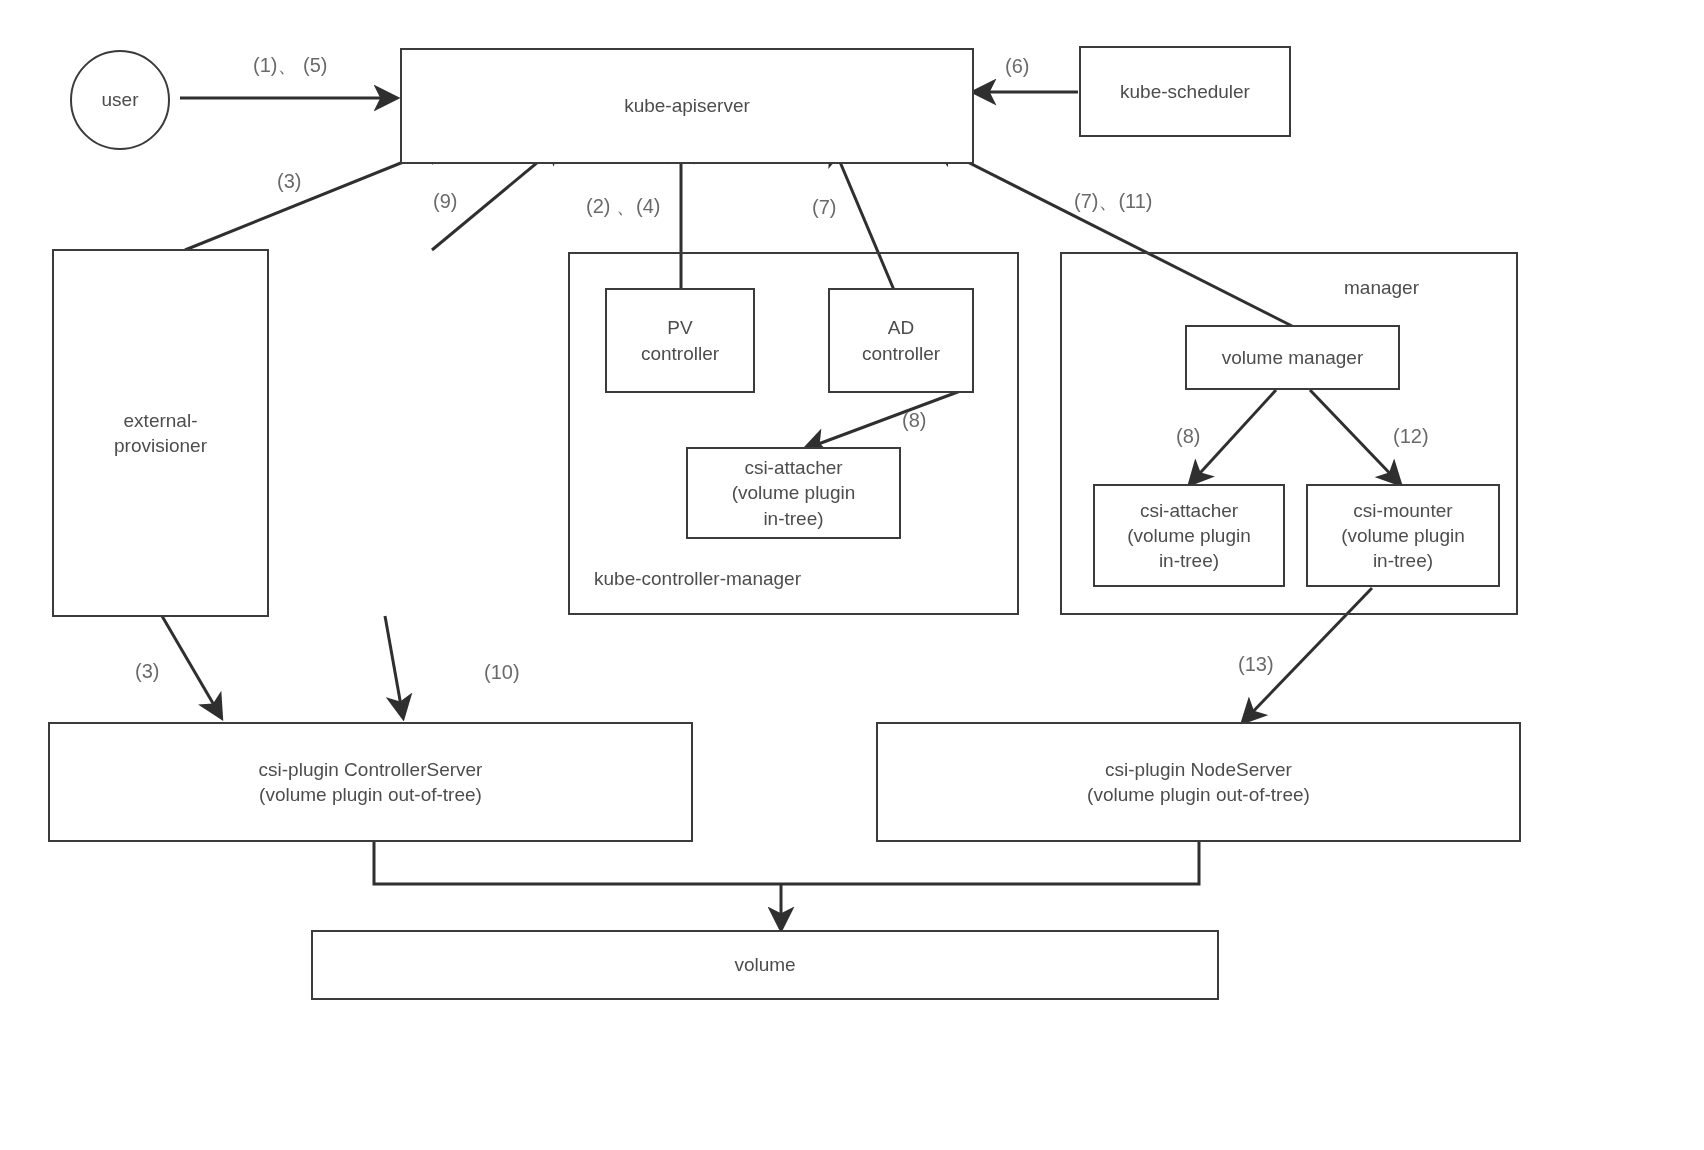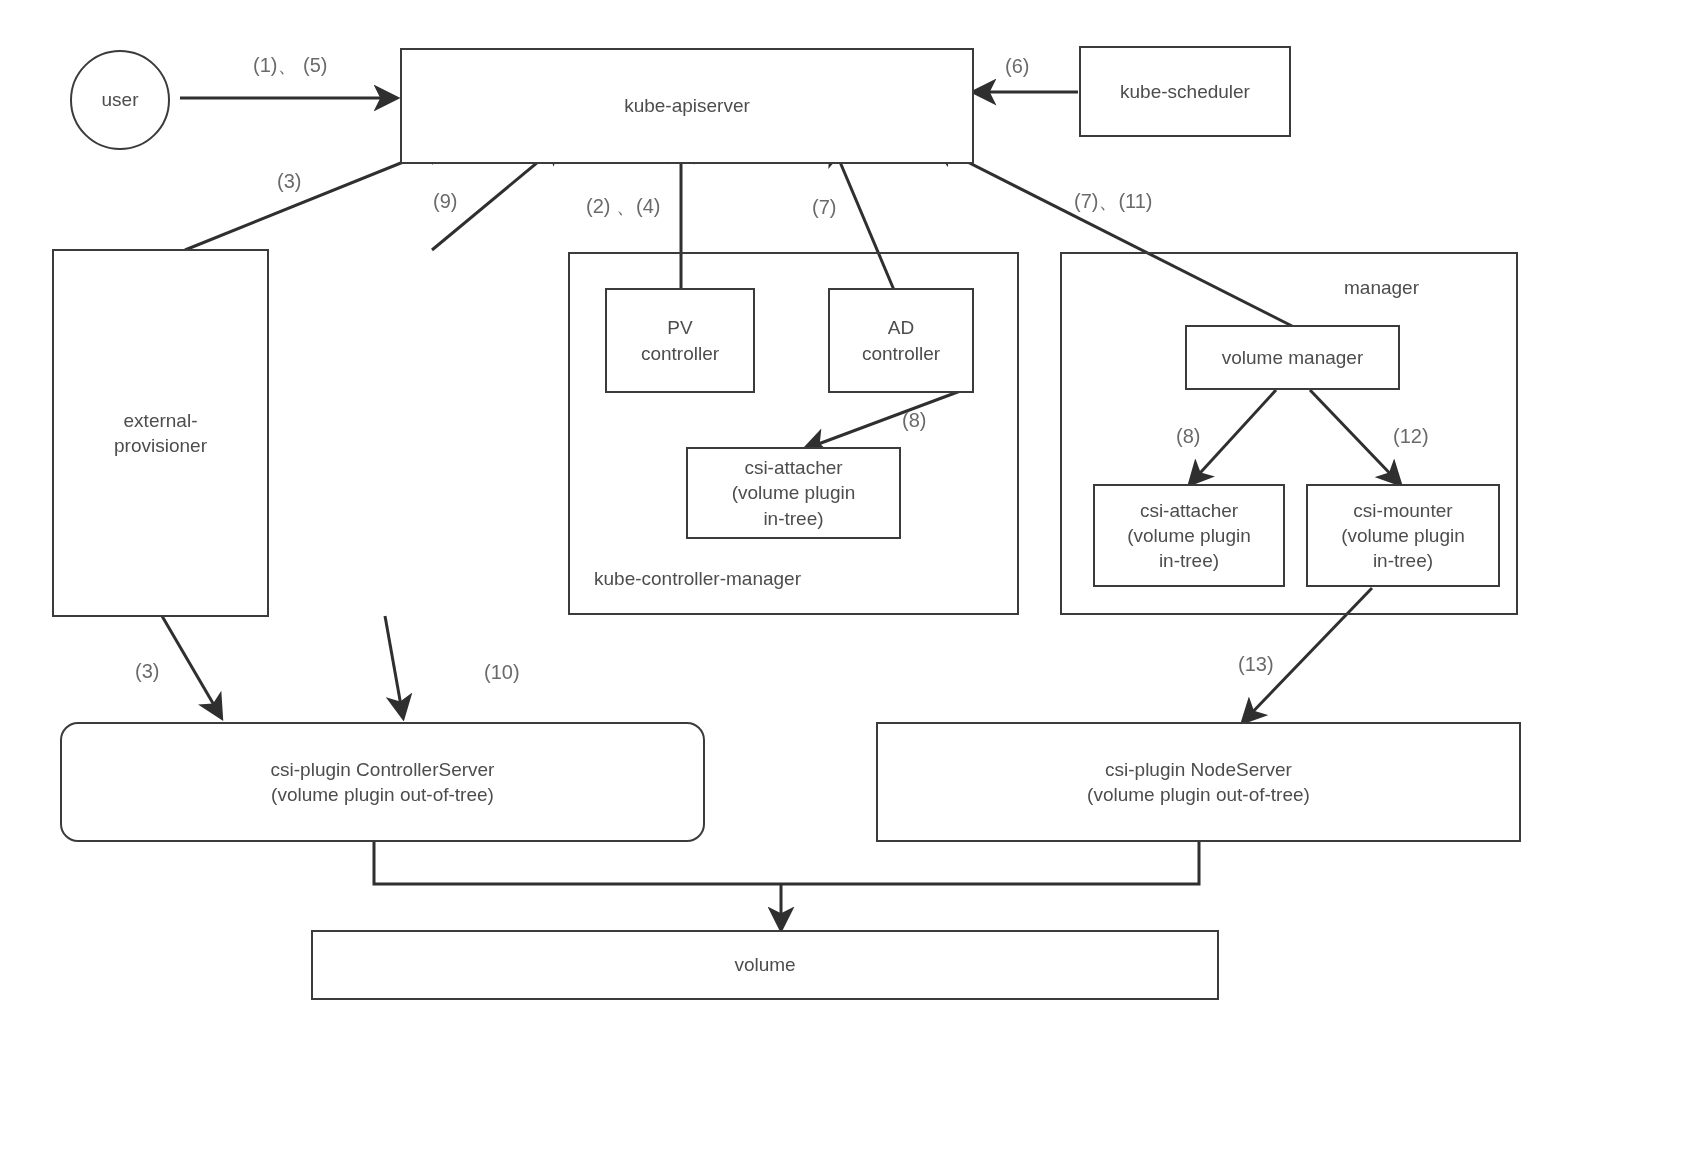--- a/index.html
+++ b/index.html
@@ -167,21 +167,21 @@
 (volume plugin
 in-tree)</span>
   </div>
 
   <div class="node" style="left:1306px; top:484px; width:194px; height:103px;">
     <span>csi-mounter
 (volume plugin
 in-tree)</span>
   </div>
 
-  <div class="node" style="left:60px; top:722px; width:645px; height:120px;border-radius:18px;">
+  <div class="node" style="left:48px; top:722px; width:645px; height:120px;">
     <span>csi-plugin ControllerServer
 (volume plugin out-of-tree)</span>
   </div>
 
   <div class="node" style="left:876px; top:722px; width:645px; height:120px;">
     <span>csi-plugin NodeServer
 (volume plugin out-of-tree)</span>
   </div>
 
   <div class="node" style="left:311px; top:930px; width:908px; height:70px;">

